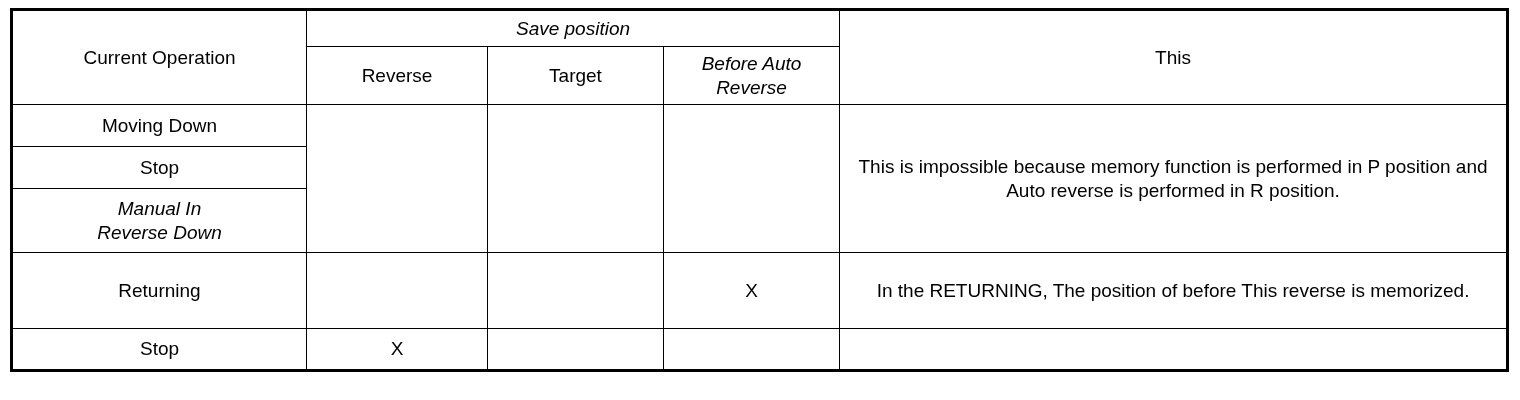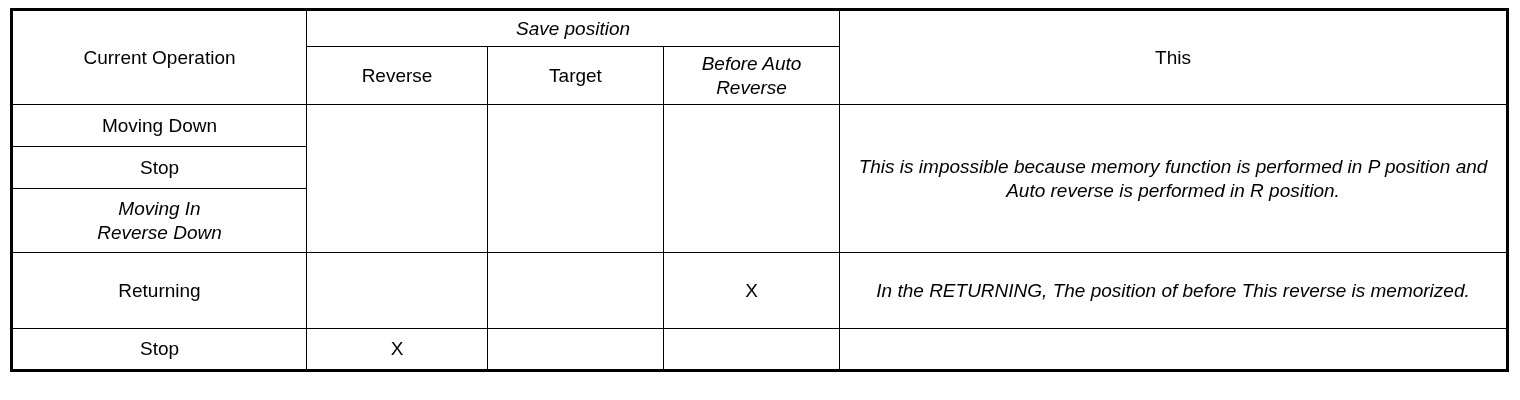--- a/index.html
+++ b/index.html
@@ -65,21 +65,20 @@
   td.op-cell {
     font-size: 20px;
     text-align: center;
   }
   td.note-cell {
     text-align: left;
     font-size: 20px;
     padding-left: 8px;
     padding-right: 6px;
     line-height: 1.35;
-    font-style: italic;
   }
   td.mark-cell {
     font-size: 21px;
     text-align: center;
   }
   td.blank-cell { }
   .r-move   { height: 42px; }
   .r-down   { height: 42px; }
   .r-manual { height: 64px; }
   .r-return { height: 76px; margin-top: 8px; }
@@ -118,21 +117,21 @@
         <td class="op-cell">Moving Down</td>
         <td class="mark-cell blank-cell" rowspan="3"></td>
         <td class="mark-cell blank-cell" rowspan="3"></td>
         <td class="mark-cell blank-cell" rowspan="3"></td>
         <td class="note-cell" rowspan="3">This is impossible because memory function is performed in P position and Auto reverse is performed in R position.</td>
       </tr>
       <tr class="r-down">
         <td class="op-cell">Stop</td>
       </tr>
       <tr class="r-manual">
-        <td class="op-cell nowrap-2">Moving In
+        <td class="op-cell nowrap-2">Manual In
 Reverse Down</td>
       </tr>
       <tr class="r-return">
         <td class="op-cell">Returning</td>
         <td class="mark-cell"></td>
         <td class="mark-cell"></td>
         <td class="mark-cell">X</td>
         <td class="note-cell">In the RETURNING, The position of before This reverse is memorized.</td>
       </tr>
       <tr class="r-stop">

